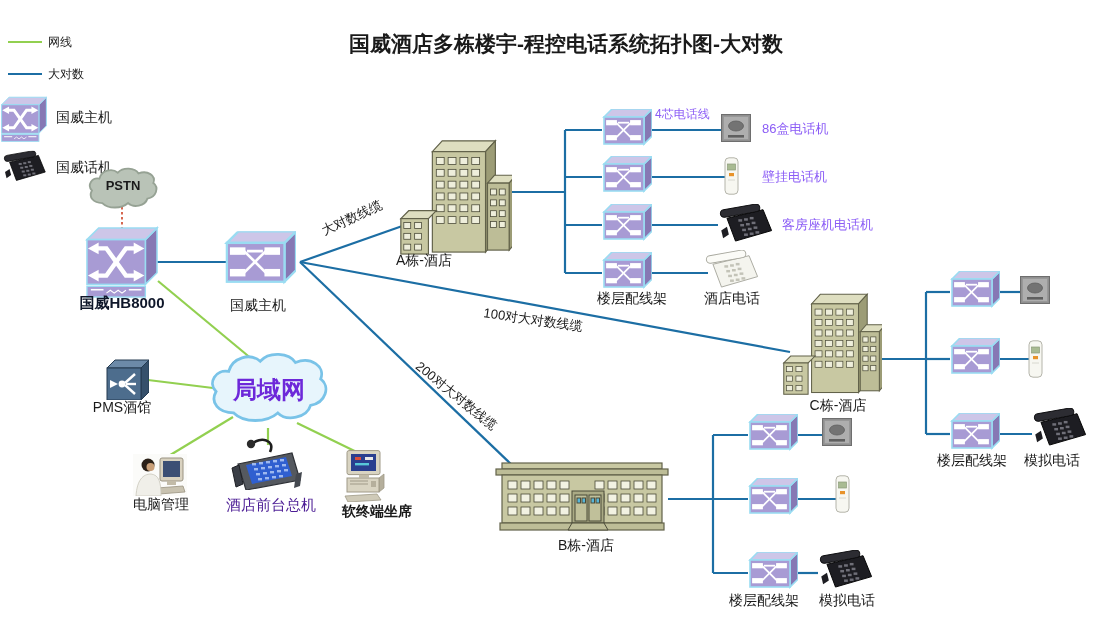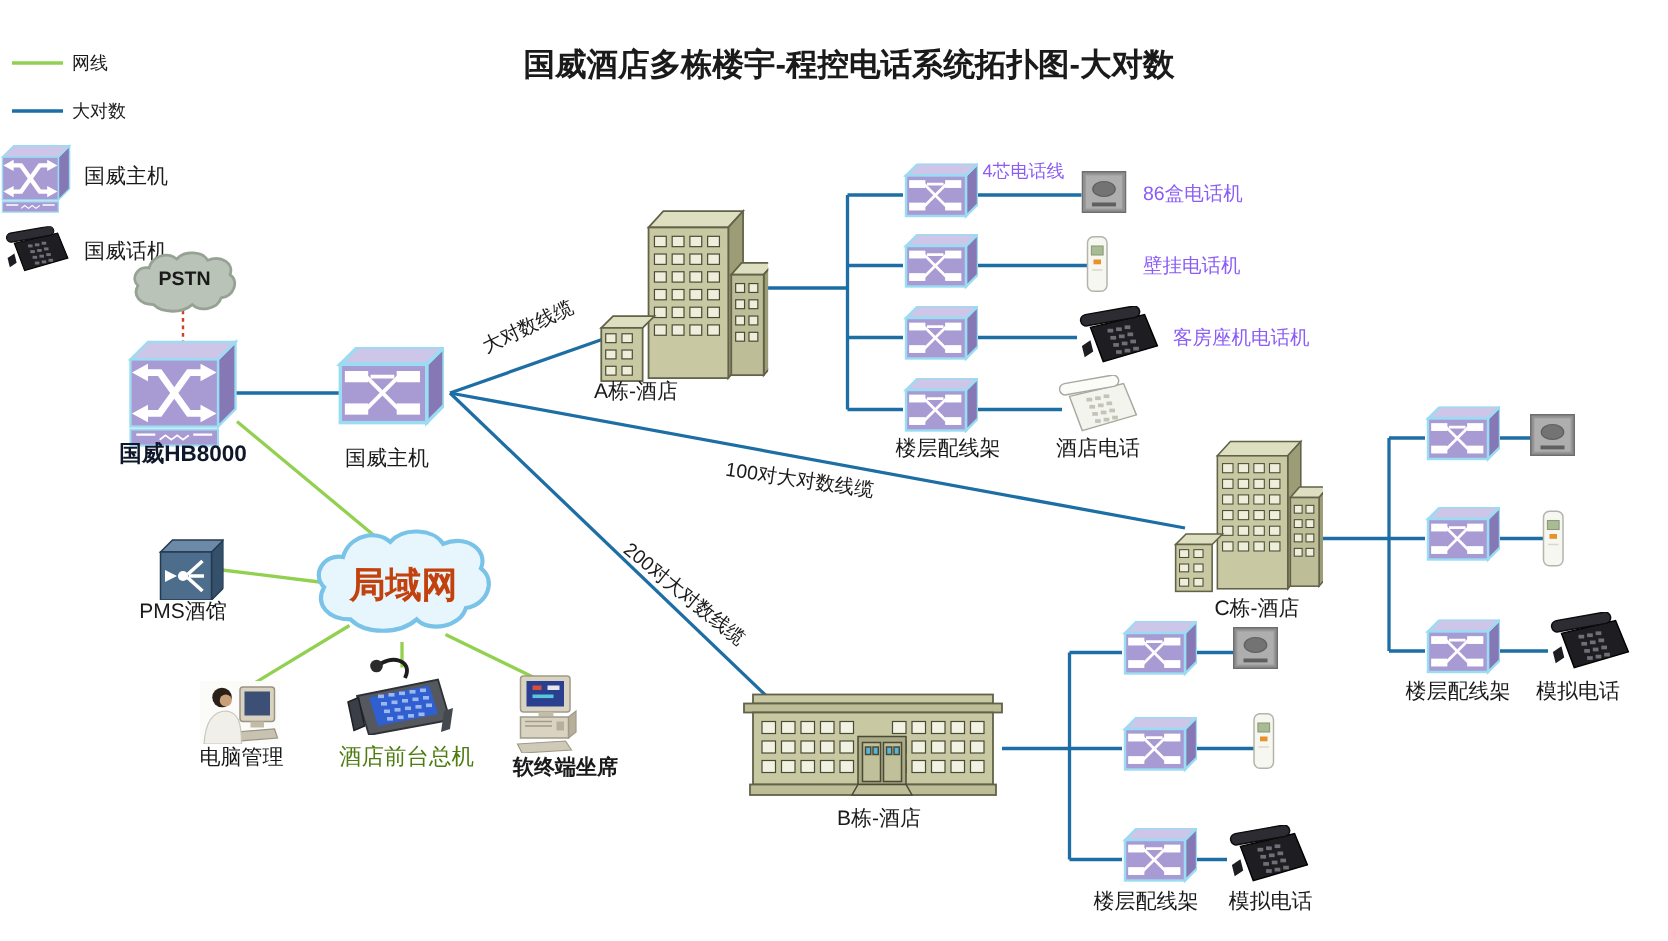--- a/index.html
+++ b/index.html
@@ -525,40 +525,40 @@
         <use href="#sym-blackphone"></use>
       </svg>
     </div>
 <div class="lbl c" style="left:764px;top:593px;">楼层配线架</div>
 <div class="lbl c" style="left:847px;top:593px;">模拟电话</div>
 
 <div class="node" style="left:206px;top:348px;width:126px;height:82px;">
   <svg viewBox="0 0 100 62">
         <use href="#sym-cloud" style="fill:#e7f5fc;stroke:#79c3e8;stroke-width:2.2"></use>
       </svg>
-  <div class="cloudtxt" style="top:26px;font-size:24px;color:#c2410c;">局域网</div>
+  <div class="cloudtxt" style="top:26px;font-size:24px;color:#6d28d9;">局域网</div>
 </div>
 <div class="node" style="left:104px;top:358px;width:46px;height:42px;">
       <svg viewBox="0 0 44 42">
         <use href="#sym-pms"></use>
       </svg>
     </div>
 <div class="lbl c" style="left:122px;top:400px;">PMS酒馆</div>
 <div class="node" style="left:133px;top:454px;width:54px;height:42px;">
       <svg viewBox="0 0 54 42">
         <use href="#sym-personpc"></use>
       </svg>
     </div>
 <div class="lbl c" style="left:161px;top:497px;">电脑管理</div>
 <div class="node" style="left:230px;top:436px;width:76px;height:54px;">
       <svg viewBox="0 0 76 54">
         <use href="#sym-console"></use>
       </svg>
     </div>
-<div class="lbl c" style="left:271px;top:497px;color:#4d7c0f;font-size:15px;">酒店前台总机</div>
+<div class="lbl c" style="left:271px;top:497px;color:#4c1d95;font-size:15px;">酒店前台总机</div>
 <div class="node" style="left:343px;top:450px;width:44px;height:52px;">
       <svg viewBox="0 0 44 52">
         <use href="#sym-terminal"></use>
       </svg>
     </div>
 <div class="lbl c" style="left:377px;top:504px;font-weight:bold;">软终端坐席</div>
 
 </div>
 
 </body></html>

